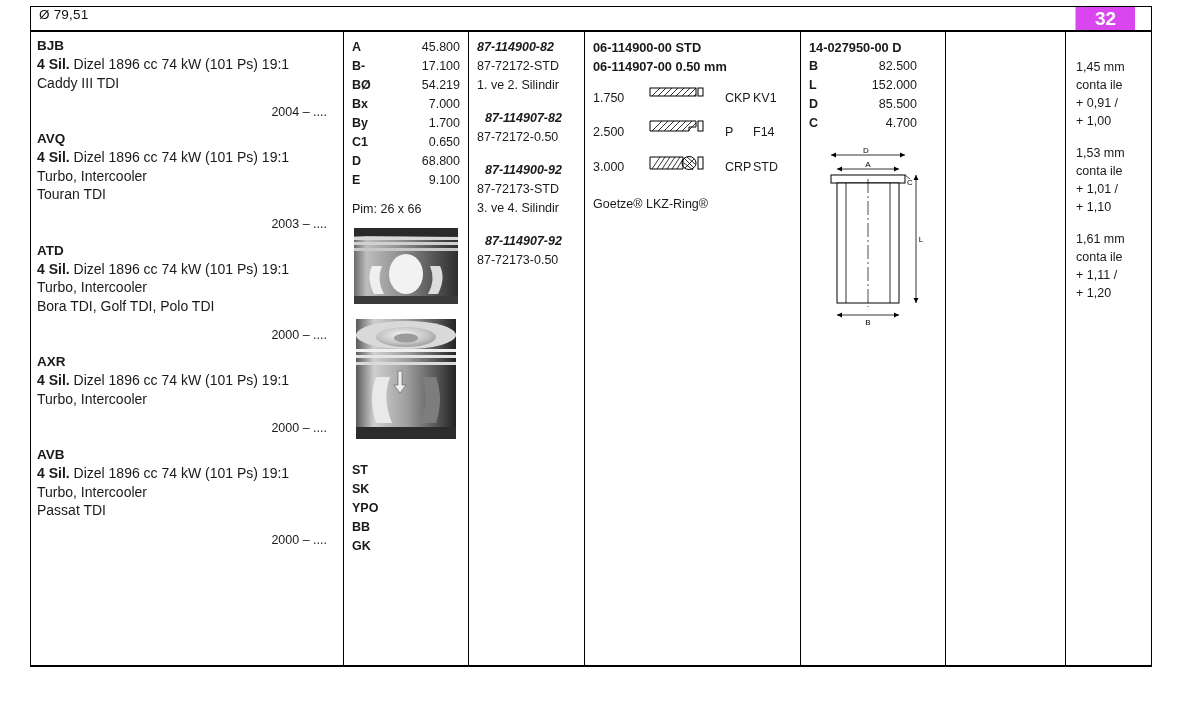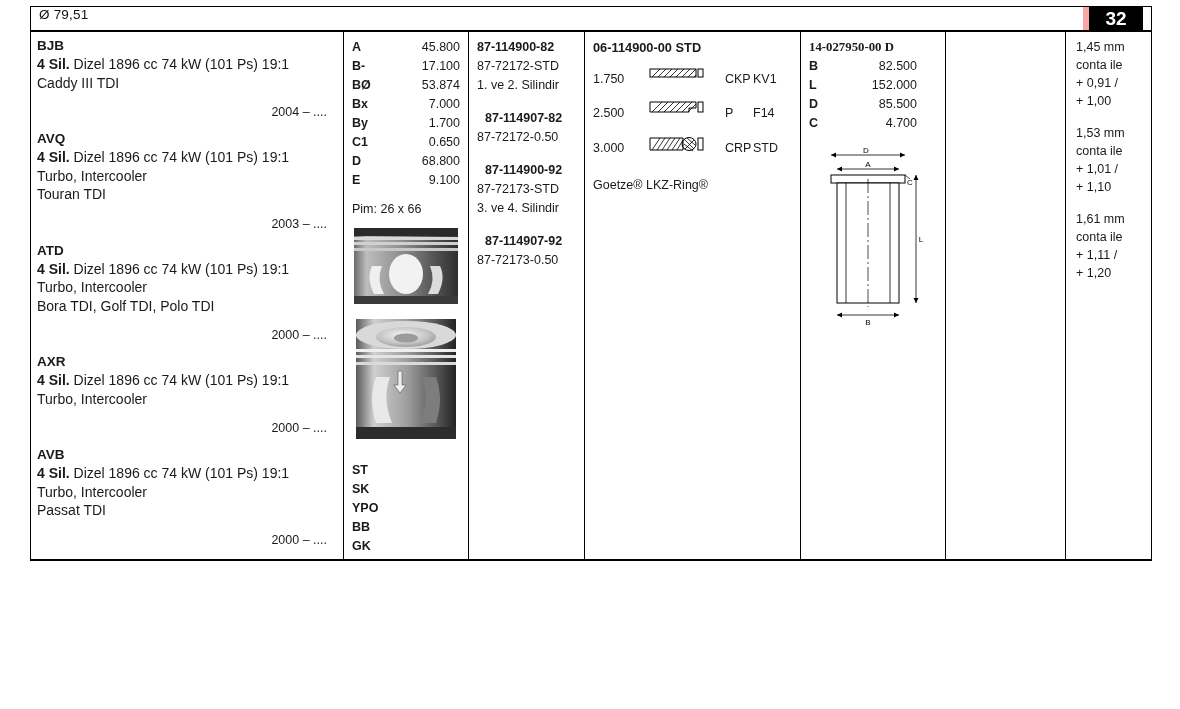--- a/index.html
+++ b/index.html
@@ -30,47 +30,47 @@
     align-items: flex-start;
   }
   .header-diam {
     padding-left: 8px;
     font-size: 13.5px;
     color: #111;
     letter-spacing: .2px;
   }
   .page-num {
     position: absolute;
-    right: 8px; top: 0;
+    right: 16px; top: 0;
     width: 60px; height: 100%;
-    background: #000000;
+    background: #d946ef;
     color: #fff;
     font-size: 19px;
     font-weight: bold;
     display: flex;
     align-items: center;
     justify-content: center;
-    border-left: 6px solid #fca5a5;
+    border-left: 1px solid #fca5a5;
   }
   
   .table {
     position: relative;
-    height: 529px;
+    height: 635px;
     border-left: 1px solid #000;
     border-right: 1px solid #000;
     border-bottom: 2px solid #000;
     display: flex;
   }
   .col {
     position: relative;
     border-right: 1px solid #000;
     height: 100%;
     padding: 6px 8px 0 8px;
   }
-  .col:last-child { border-right: none; }
+  .col:last-child { border-right: none; margin-top: 20px; }
   .c-apps   { width: 313px; padding-left: 6px; }
   .c-dims   { width: 125px; }
   .c-pist   { width: 116px; }
   .c-rings  { width: 216px; }
   .c-liner  { width: 145px; }
   .c-blank  { width: 120px; }
   .c-over   { width: 85px; padding-left: 10px; }
 
   
   .eng-code {
@@ -110,21 +110,21 @@
     font-size: 12.5px;
   }
   
   .piston-top { margin-top: 10px; }
   .piston-bot { margin-top: 6px; }
   
   .pn {
     line-height: 19px;
     font-size: 12.5px;
   }
-  .pn.b { font-weight: bold; }
+  .pn.b { font-weight: bold; font-style: italic; }
   .pn.gap { margin-top: 14px; margin-left: 8px; }
   
   .ring-head {
     font-weight: bold;
     font-size: 12.8px;
     line-height: 19px;
   }
   .ring-row {
     display: flex;
     align-items: center;
@@ -137,21 +137,20 @@
   .ring-type { }
   .goetze {
     margin-top: 18px;
     font-size: 12.5px;
   }
   
   .liner-head {
     font-weight: bold;
     font-size: 12.8px;
     line-height: 19px;
-    font-family: Liberation Serif, serif;
   }
   .liner-row {
     display: flex;
     line-height: 19px;
     font-size: 12.5px;
   }
   .liner-row .k { font-weight: bold; width: 30px; }
   .liner-row .v { width: 78px; text-align: right; font-variant-numeric: tabular-nums; }
   .liner-fig { margin-top: 12px; }
   
@@ -229,21 +228,21 @@
       <div class="dim-row">
         <span class="k">A</span>
         <span class="v">45.800</span>
       </div>
       <div class="dim-row">
         <span class="k">B-</span>
         <span class="v">17.100</span>
       </div>
       <div class="dim-row">
         <span class="k">BØ</span>
-        <span class="v">53.874</span>
+        <span class="v">54.219</span>
       </div>
       <div class="dim-row">
         <span class="k">Bx</span>
         <span class="v">7.000</span>
       </div>
       <div class="dim-row">
         <span class="k">By</span>
         <span class="v">1.700</span>
       </div>
       <div class="dim-row">
@@ -331,20 +330,21 @@
       <div class="pn">87-72172-0.50</div>
       <div class="pn b gap">87-114900-92</div>
       <div class="pn">87-72173-STD</div>
       <div class="pn">3. ve 4. Silindir</div>
       <div class="pn b gap">87-114907-92</div>
       <div class="pn">87-72173-0.50</div>
     </div>
 
     <div class="col c-rings">
       <div class="ring-head">06-114900-00 STD</div>
+      <div class="ring-head">06-114907-00 0.50 mm</div>
 
       <div class="ring-row">
         <span class="ring-size">1.750</span>
         <span class="ring-art">
           <svg width="58" height="20" viewBox="0 0 58 20">
             <rect x="1" y="2" width="46" height="8" fill="#ffffff" stroke="#000" stroke-width="1"></rect>
             <path d="M3 10 L11 2 M9 10 L17 2 M15 10 L23 2 M21 10 L29 2 M27 10 L35 2 M33 10 L41 2 M39 10 L47 2 M45 10 L47 8" stroke="#000" stroke-width="0.8"></path>
             <rect x="49" y="2" width="5" height="8" fill="#ffffff" stroke="#000" stroke-width="1"></rect>
           </svg>
         </span>

